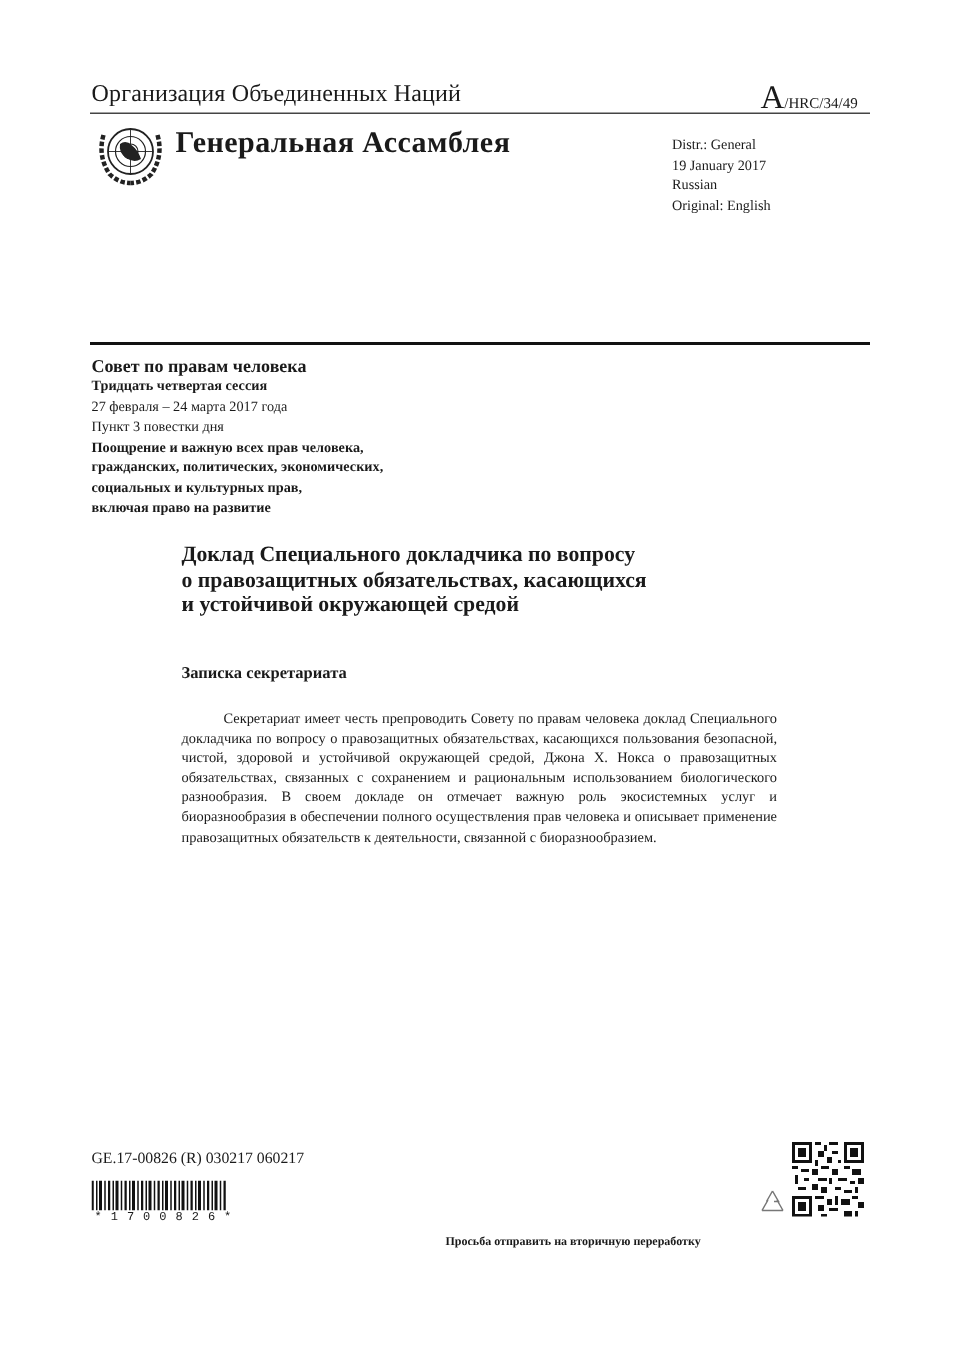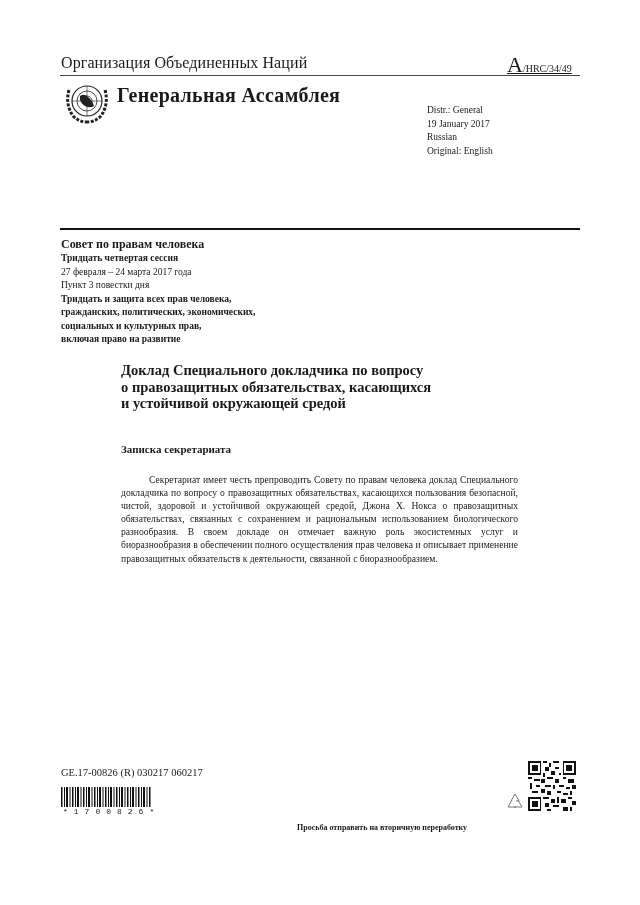--- a/index.html
+++ b/index.html
@@ -1,26 +1,26 @@
 <!DOCTYPE html>
 <html><head>
 <meta charset="utf-8">
 <style>
   html, body { margin: 0; padding: 0; background: #ffffff; }
   body { width: 640px; height: 905px; position: relative; overflow: hidden;
          font-family: "Liberation Serif", "DejaVu Serif", serif; color: #1a1a1a; }
   .abs { position: absolute; }
   .org { left: 61px; top: 54px; font-size: 16px; letter-spacing: 0.1px; }
-  .symbol { left: 507px; top: 52px; white-space: nowrap; text-decoration: underline; }
+  .symbol { left: 507px; top: 52px; white-space: nowrap; }
   .symbol .big { font-size: 22px; }
   .symbol .small { font-size: 10px; }
   .rule-top { left: 60px; top: 75px; width: 520px; height: 1px; background: #444; }
   .emblem { left: 63px; top: 82px; width: 48px; height: 42px; }
   .assembly { left: 117px; top: 84px; font-size: 20px; font-weight: bold; letter-spacing: 0.3px; }
-  .distr { left: 427px; top: 91px; font-size: 9.5px; line-height: 13.5px; margin-top: 13px; }
+  .distr { left: 448px; top: 91px; font-size: 9.5px; line-height: 13.5px; }
   .rule-thick { left: 60px; top: 228px; width: 520px; height: 2px; background: #111; }
   .meta { left: 61px; top: 236px; font-size: 9.5px; line-height: 13.5px; }
   .meta .l0 { font-size: 12px; font-weight: bold; line-height: 16px; }
   .meta .b { font-weight: bold; }
   .title { left: 121px; top: 362px; font-size: 14.5px; font-weight: bold; line-height: 16.5px; }
   .subtitle { left: 121px; top: 443px; font-size: 11px; font-weight: bold; }
   .body-text { left: 121px; top: 473px; width: 397px; font-size: 9.6px; line-height: 13.1px;
                text-align: justify; text-indent: 28px; }
   .symbolcode { left: 61px; top: 767px; font-size: 10.5px; }
   .barcode { left: 61px; top: 787px; width: 90px; height: 20px; }
@@ -58,21 +58,21 @@
   <div>Original:  English</div>
 </div>
 
 <div class="abs rule-thick"></div>
 
 <div class="abs meta">
   <div class="l0">Совет по правам человека</div>
   <div class="b">Тридцать четвертая сессия</div>
   <div>27 февраля – 24 марта 2017 года</div>
   <div>Пункт 3 повестки дня</div>
-  <div class="b">Тридцать и защита всех прав человека,</div>
+  <div class="b">Поощрение и важную всех прав человека,</div>
   <div class="b">гражданских, политических, экономических,</div>
   <div class="b">социальных и культурных прав,</div>
   <div class="b">включая право на развитие</div>
 </div>
 
 <div class="abs title">
   <div>Доклад Специального докладчика по вопросу</div>
   <div>о правозащитных обязательствах, касающихся</div>
   <div>и устойчивой окружающей средой</div>
 </div>

